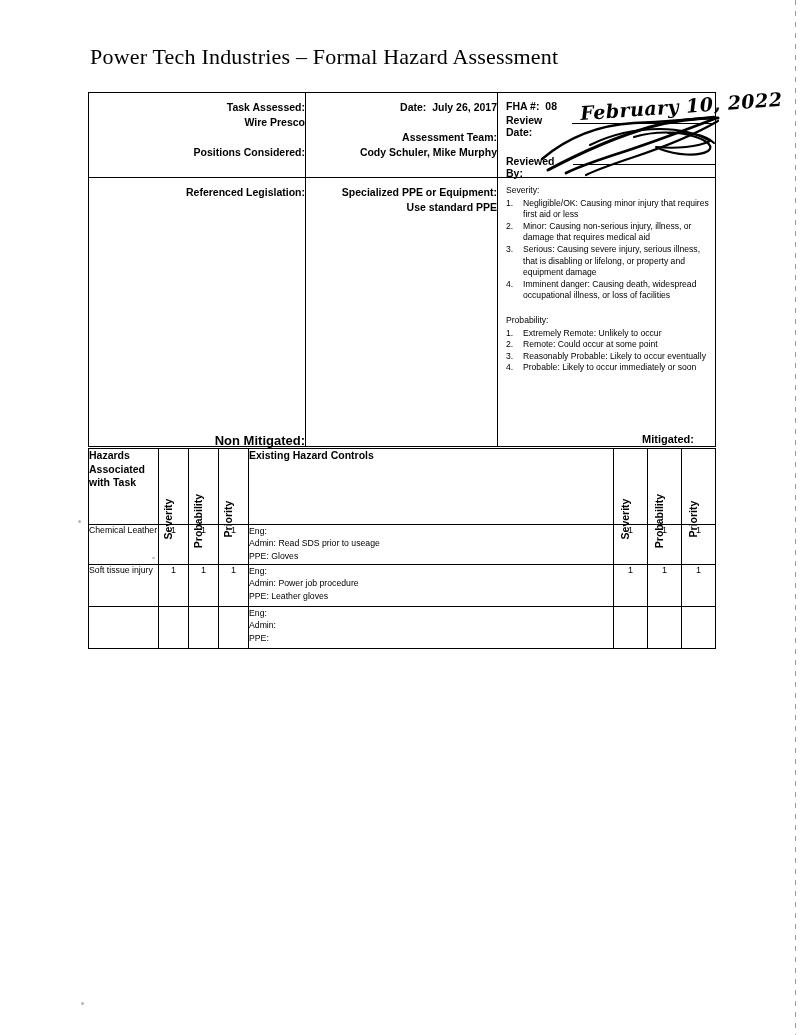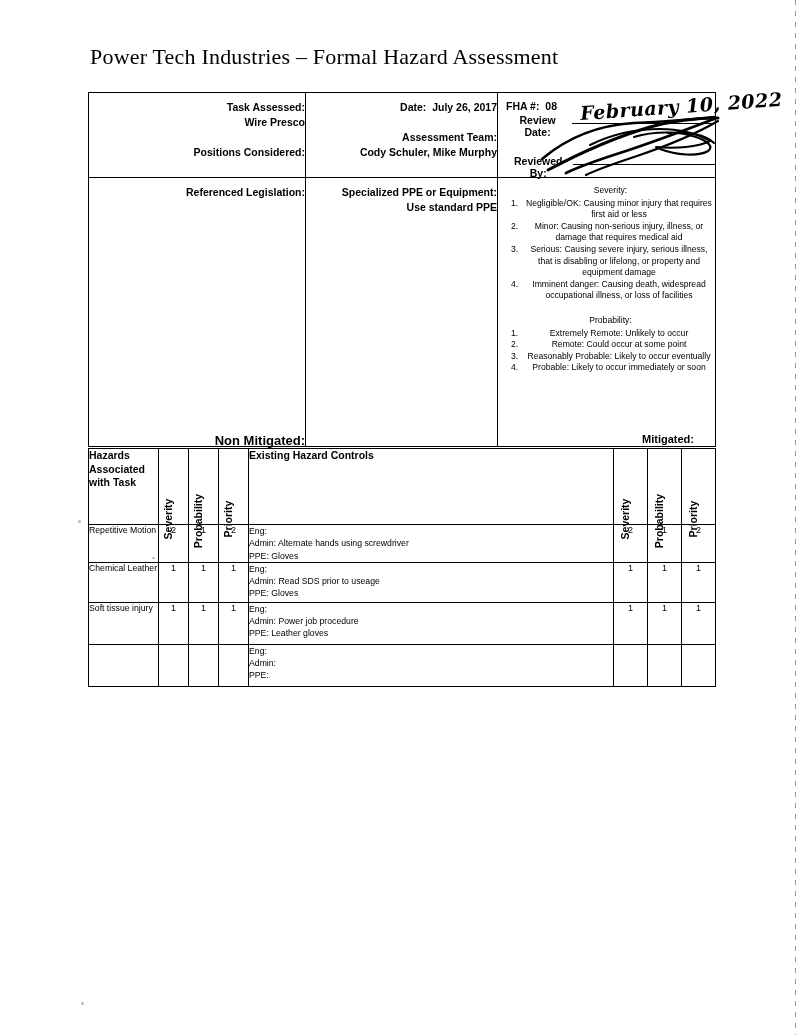--- a/index.html
+++ b/index.html
@@ -59,21 +59,21 @@
   }
   .info-row {
     display: flex;
     box-sizing: border-box;
   }
   .info-row.r1 { height: 85px; border-bottom: 1.6px solid #000; }
   .info-row.r2 { height: 268px; }
 
   .cell-a { width: 217px; box-sizing: border-box; border-right: 1.6px solid #000; padding: 7px 0 0 8px; }
   .cell-b { width: 192px; box-sizing: border-box; border-right: 1.6px solid #000; padding: 7px 0 0 9px; }
-  .cell-c { flex: 1; box-sizing: border-box; padding: 7px 0 0 8px; position: relative; text-align: center; }
+  .cell-c { flex: 1; box-sizing: border-box; padding: 7px 0 0 8px; position: relative; }
 
   .lbl {
     font-size: 10.5px;
     font-weight: bold;
     line-height: 15px;
     white-space: nowrap;
     text-align: right;
   }
   .sub { padding-left: 4px; }
   .gap { height: 15px; }
@@ -352,34 +352,20 @@
           <span>Probability</span>
         </th>
       <th class="th-rot">
           <span>Priority</span>
         </th>
     </tr>
   </thead>
   <tbody>
 
 
-    <tr style="height:35px">
-      <td class="td-hazard">Repetitive Motion</td>
-      <td class="td-num">2</td>
-      <td class="td-num">1</td>
-      <td class="td-num">2</td>
-      <td class="td-controls">
-        <div class="ctl-line">Eng:</div>
-        <div class="ctl-line">Admin:  Alternate hands using screwdriver</div>
-        <div class="ctl-line">PPE:  Gloves</div>
-      </td>
-      <td class="td-num">2</td>
-      <td class="td-num">1</td>
-      <td class="td-num">2</td>
-    </tr>
 
     <tr style="height:40px">
       <td class="td-hazard">Chemical Leather</td>
       <td class="td-num">1</td>
       <td class="td-num">1</td>
       <td class="td-num">1</td>
       <td class="td-controls">
         <div class="ctl-line">Eng:</div>
         <div class="ctl-line">Admin:  Read SDS prior to useage</div>
         <div class="ctl-line">PPE:  Gloves</div>

